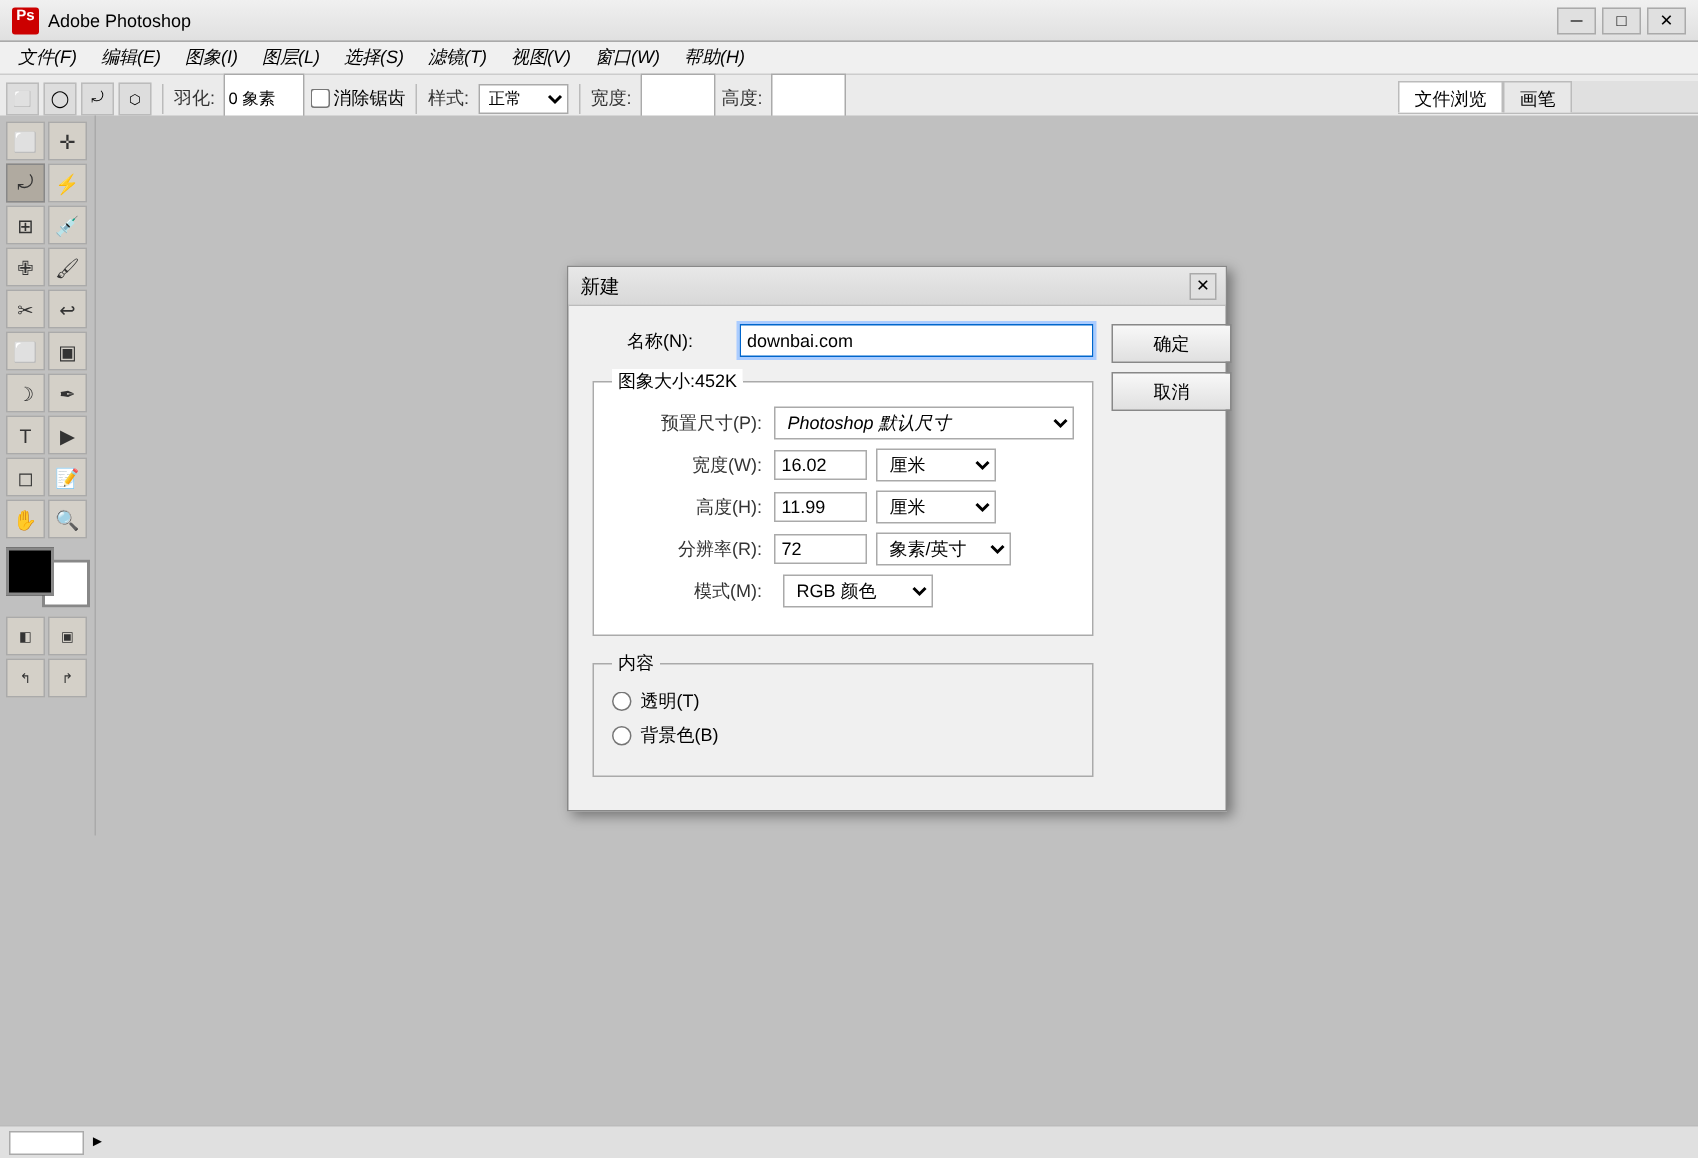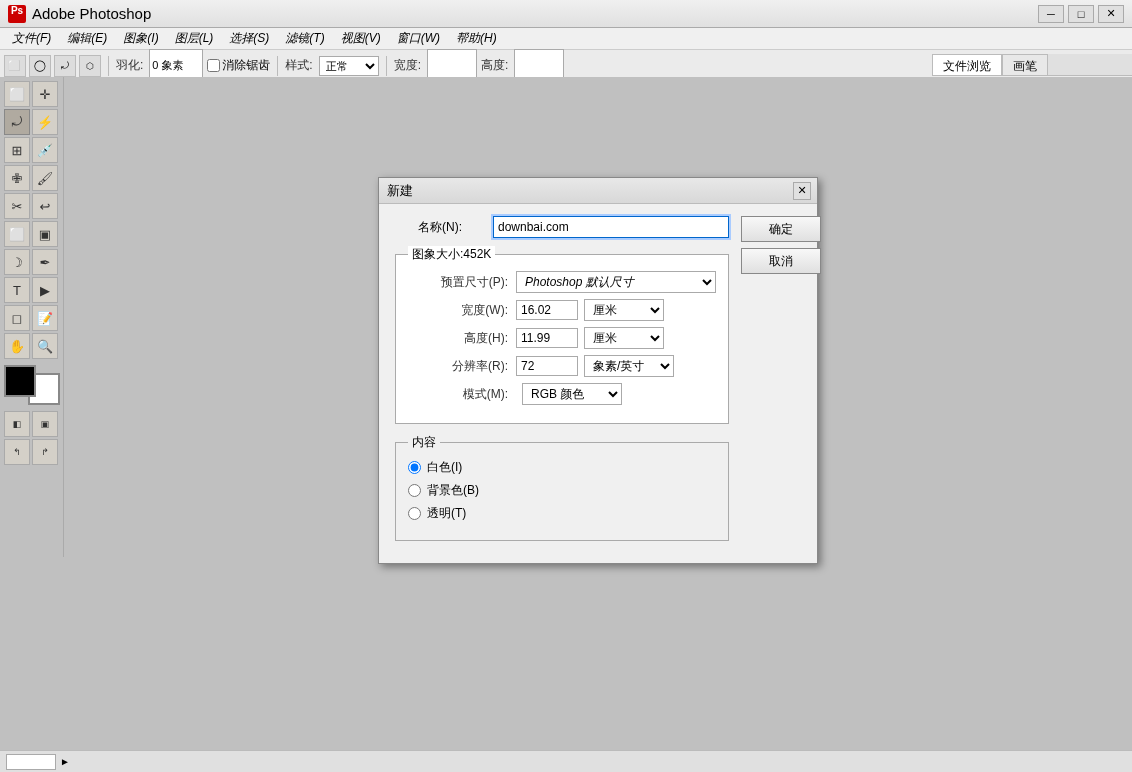--- a/index.html
+++ b/index.html
@@ -31,21 +31,21 @@
       background: #cc0000;
       border-radius: 2px;
       display: flex;
       align-items: flex-start;
       justify-content: center;
       color: white;
       font-size: 10px;
       font-weight: bold;
     }
     #titlebar .title-text {
-      font-size: 15px;
+      font-size: 12px;
       color: #000;
     }
     #titlebar .window-controls {
       position: absolute;
       right: 8px;
       top: 50%;
       transform: translateY(-50%);
       display: flex;
       gap: 4px;
     }
@@ -594,30 +594,26 @@
               <span class="field-label">模式(M):</span>
               <select class="field-select" style="min-width:100px;">
                 <option>RGB 颜色</option>
               </select>
             </div>
           </fieldset>
 
           <fieldset class="content-fieldset">
             <legend class="content-legend">内容</legend>
             <div class="radio-row">
-              <input type="radio" name="content" checked="" style="">
-              <span>白色(I)</span>
+              <input type="radio" name="content" style="">
+              <span>透明(T)</span>
             </div>
             <div class="radio-row">
               <input type="radio" name="content" style="">
               <span>背景色(B)</span>
-            </div>
-            <div class="radio-row">
-              <input type="radio" name="content" style="">
-              <span>透明(T)</span>
             </div>
           </fieldset>
         </div>
 
         <div class="dialog-buttons-col">
           <button class="dialog-ok-btn">确定</button>
           <button class="dialog-cancel-btn">取消</button>
         </div>
       </div>
     </div>

